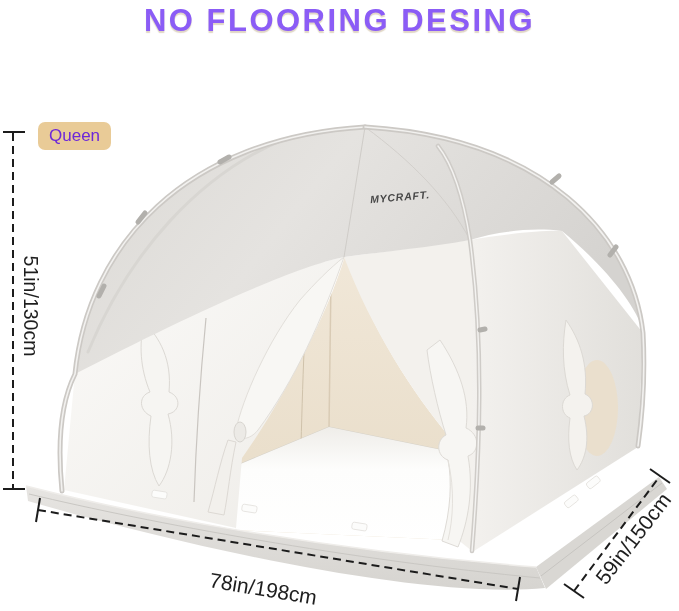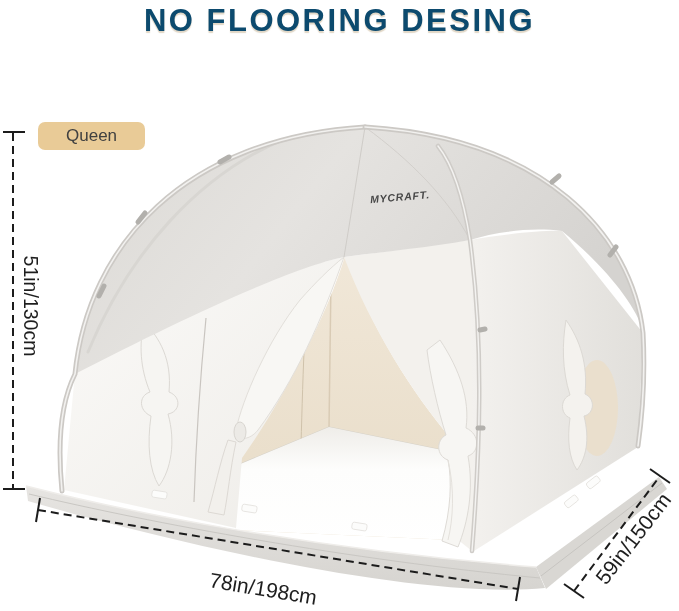--- a/index.html
+++ b/index.html
@@ -3,27 +3,27 @@
 <meta charset="utf-8">
 <style>
   html,body{margin:0;padding:0;background:#fff;}
   .stage{
     position:relative;width:679px;height:611px;background:#ffffff;
     font-family:"Liberation Sans", sans-serif;overflow:hidden;
   }
   .title{
     position:absolute;top:3px;left:0;width:100%;text-align:center;
     font-size:31px;font-weight:bold;letter-spacing:2.5px;
-    color:#0c4a6e;text-shadow:0 2px 1px rgba(166,138,88,.35);
+    color:#8b5cf6;text-shadow:0 2px 1px rgba(166,138,88,.35);
     white-space:nowrap;
   }
   .badge{
     position:absolute;left:38px;top:122px;
-    background:#e9cb97;color:#404040;
-    font-size:17px;line-height:1;padding:5px 28px 6px;border-radius:7px;
+    background:#e9cb97;color:#6d28d9;
+    font-size:17px;line-height:1;padding:5px 11px 6px;border-radius:7px;
   }
   svg.scene{position:absolute;left:0;top:0;}
   .dim-line{stroke:#1c1c1c;stroke-width:2;fill:none;}
   .dim-dash{stroke-dasharray:8 5;}
   .dim-label{fill:#1e1e1e;font-family:"Liberation Sans",sans-serif;}
   .brand{fill:#474747;font-family:"Liberation Sans",sans-serif;
     font-size:10.5px;font-style:italic;font-weight:bold;letter-spacing:.8px;}
 </style>
 </head>
 <body>

